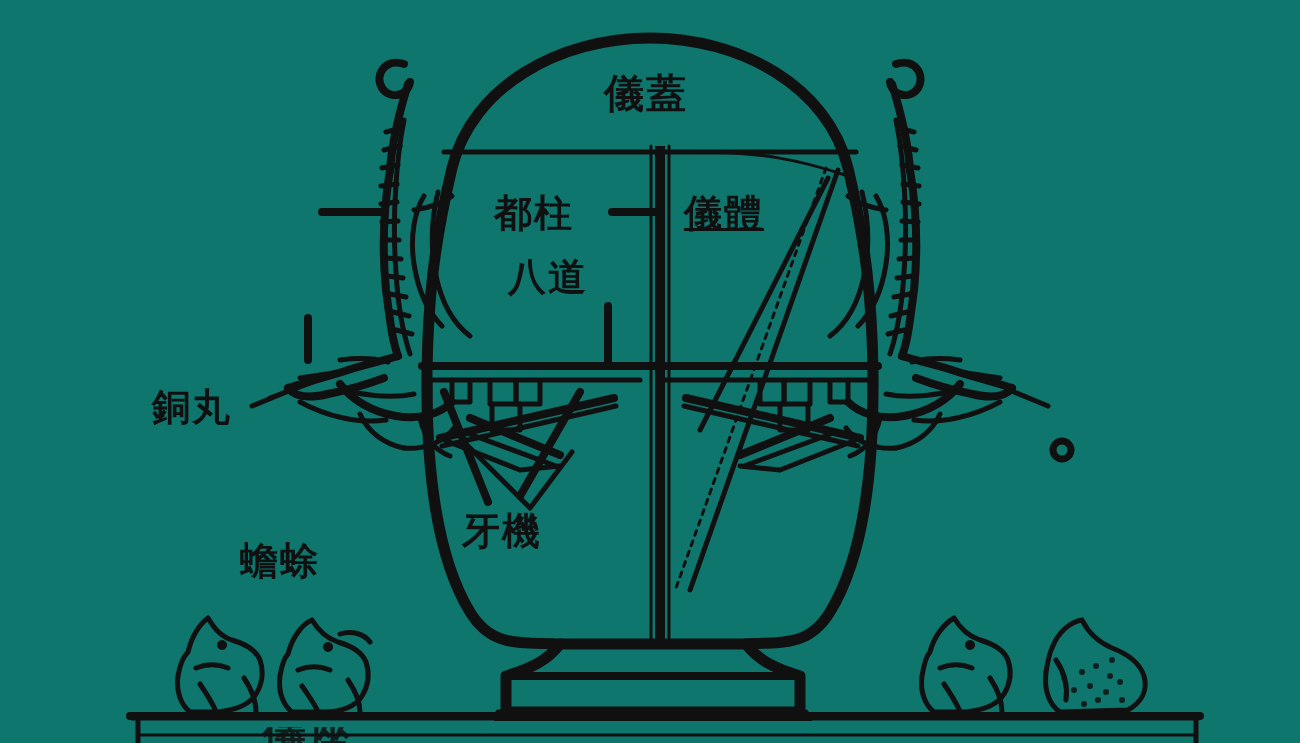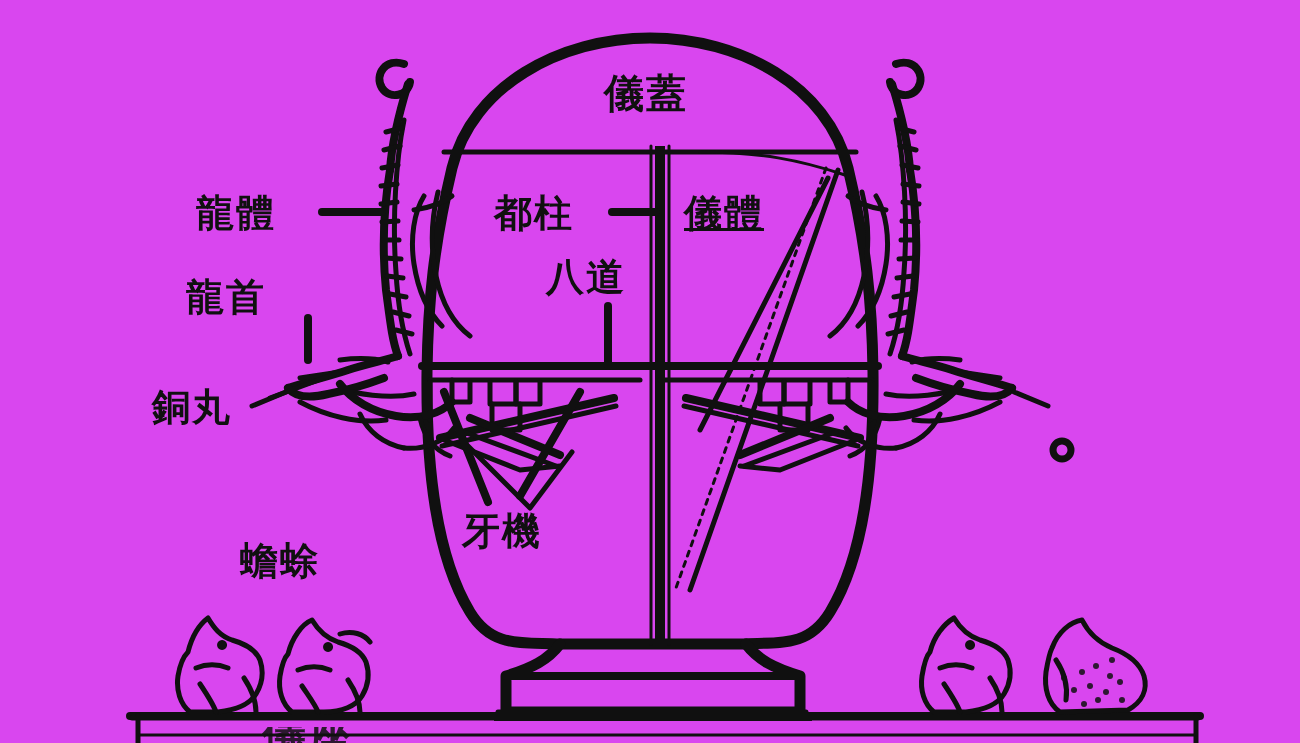--- a/index.html
+++ b/index.html
@@ -2,21 +2,21 @@
 <html><head>
 <meta charset="utf-8">
 <style>
   html,body{margin:0;padding:0;}
   body{
     width:1300px;height:743px;
     background:#ffffff;
     font-family:"DejaVu Sans","Liberation Sans",sans-serif;
     overflow:hidden;
   }
-  #stage{position:relative;width:1300px;height:743px;background:#d946ef;}
+  #stage{position:relative;width:1300px;height:743px;background:#0f766e;}
   #art{position:absolute;left:0;top:0;width:1300px;height:743px;}
   .lbl{
     position:absolute;
     color:#101010;
     font-weight:700;
     white-space:nowrap;
     letter-spacing:2px;
     font-family:"DejaVu Sans","Liberation Sans",sans-serif;
   }
   .big{font-size:40px;}
@@ -272,31 +272,29 @@
 
       <path class="ink t3" d="M608,306 L608,366"></path>
 
       <path class="ink t3" d="M488,502 L444,392"></path>
       <path class="ink t3" d="M520,496 L580,392"></path>
     </g>
   </svg>
 
   <div class="lbl big" style="left:604px;top:66px;">儀蓋</div>
 
-  <div class="lbl mid" style="left:196px;top:188px;">龍體</div>
-
-  <div class="lbl mid" style="left:186px;top:272px;">龍首</div>
+
 
   <div class="lbl mid" style="left:152px;top:382px;text-align:right;">銅丸</div>
 
   <div class="lbl mid" style="left:494px;top:188px;text-align:right;">都柱</div>
 
   <div class="lbl mid" style="left:684px;top:188px;text-decoration:underline;">儀體</div>
 
-  <div class="lbl mid" style="left:546px;top:252px;">八道</div>
+  <div class="lbl mid" style="left:508px;top:252px;">八道</div>
 
   <div class="lbl mid" style="left:462px;top:506px;">牙機</div>
 
   <div class="lbl mid" style="left:240px;top:536px;">蟾蜍</div>
 
   <div class="lbl cut" style="left:262px;top:727px;">儀座</div>
 
 </div>
 
 </body></html>

